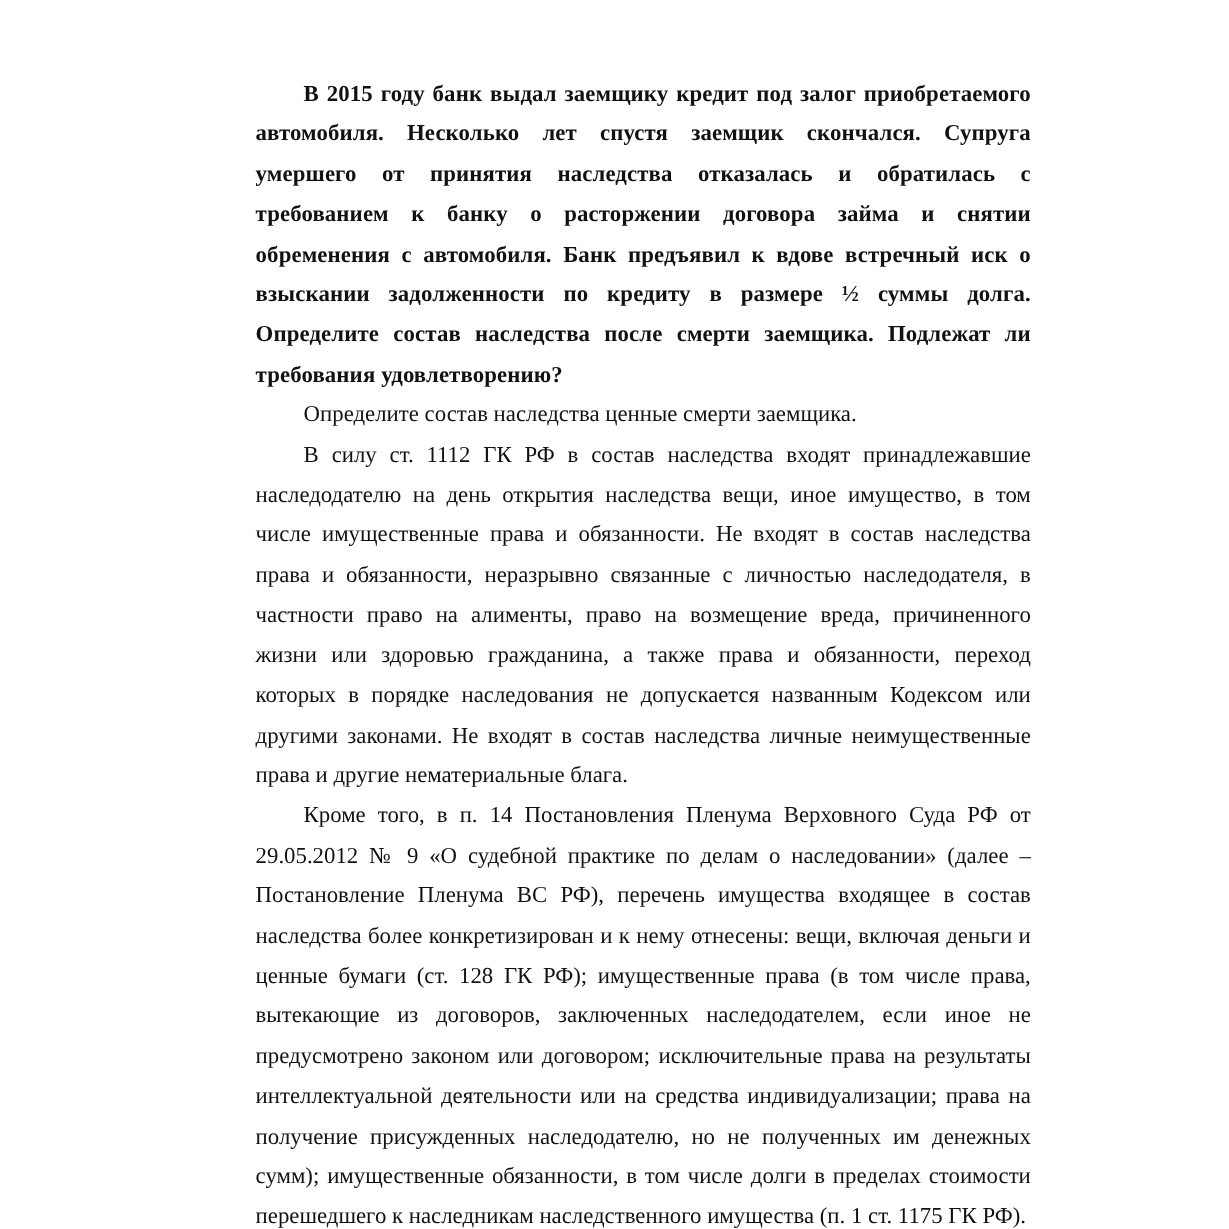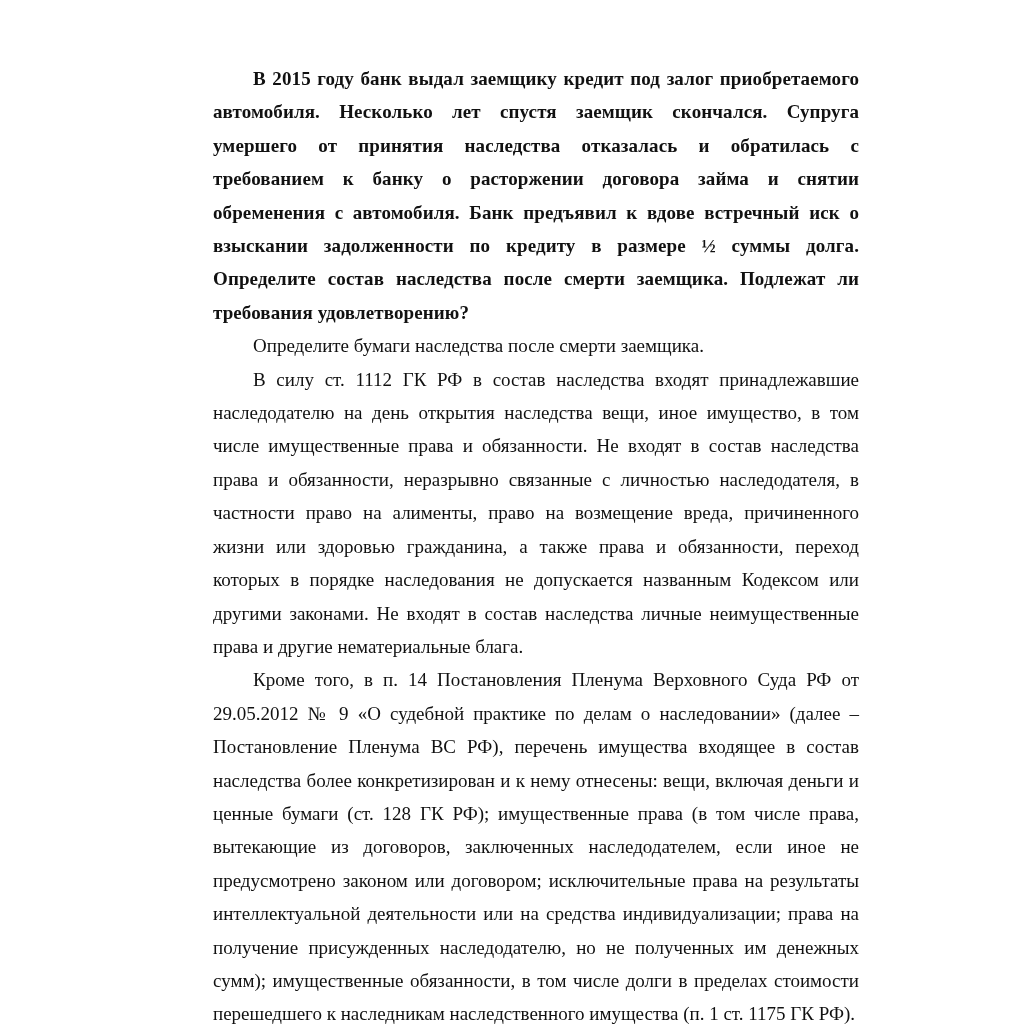--- a/index.html
+++ b/index.html
@@ -36,17 +36,17 @@
     font-weight: bold;
     letter-spacing: 0.1px;
   }
 </style>
 </head>
 <body>
 
 <div class="page">
   <div class="text-block">
     <p class="para-bold">В 2015 году банк выдал заемщику кредит под залог приобретаемого автомобиля. Несколько лет спустя заемщик скончался. Супруга умершего от принятия наследства отказалась и обратилась с требованием к банку о расторжении договора займа и снятии обременения с автомобиля. Банк предъявил к вдове встречный иск о взыскании задолженности по кредиту в размере ½ суммы долга.  Определите состав наследства после смерти заемщика. Подлежат ли требования удовлетворению?</p>
-    <p>Определите бумаги наследства после смерти заемщика.</p>
+    <p>Определите состав наследства ценные смерти заемщика.</p>
     <p>В силу ст. 1112 ГК РФ в состав наследства входят принадлежавшие наследодателю на день открытия наследства вещи, иное имущество, в том числе имущественные права и обязанности. Не входят в состав наследства права и обязанности, неразрывно связанные с личностью наследодателя, в частности право на алименты, право на возмещение вреда, причиненного жизни или здоровью гражданина, а также права и обязанности, переход которых в порядке наследования не допускается названным Кодексом или другими законами. Не входят в состав наследства личные неимущественные права и другие нематериальные блага.</p>
     <p>Кроме того, в п. 14 Постановления Пленума Верховного Суда РФ от 29.05.2012 № 9 «О судебной практике по делам о наследовании» (далее – Постановление Пленума ВС РФ), перечень имущества входящее в состав наследства более конкретизирован и к нему отнесены: вещи, включая деньги и ценные бумаги (ст. 128 ГК РФ); имущественные права (в том числе права, вытекающие из договоров, заключенных наследодателем, если иное не предусмотрено законом или договором; исключительные права на результаты интеллектуальной деятельности или на средства индивидуализации; права на получение присужденных наследодателю, но не полученных им денежных сумм); имущественные обязанности, в том числе долги в пределах стоимости перешедшего к наследникам наследственного имущества (п. 1 ст. 1175 ГК РФ).</p>
   </div>
 </div>
 
 </body></html>

